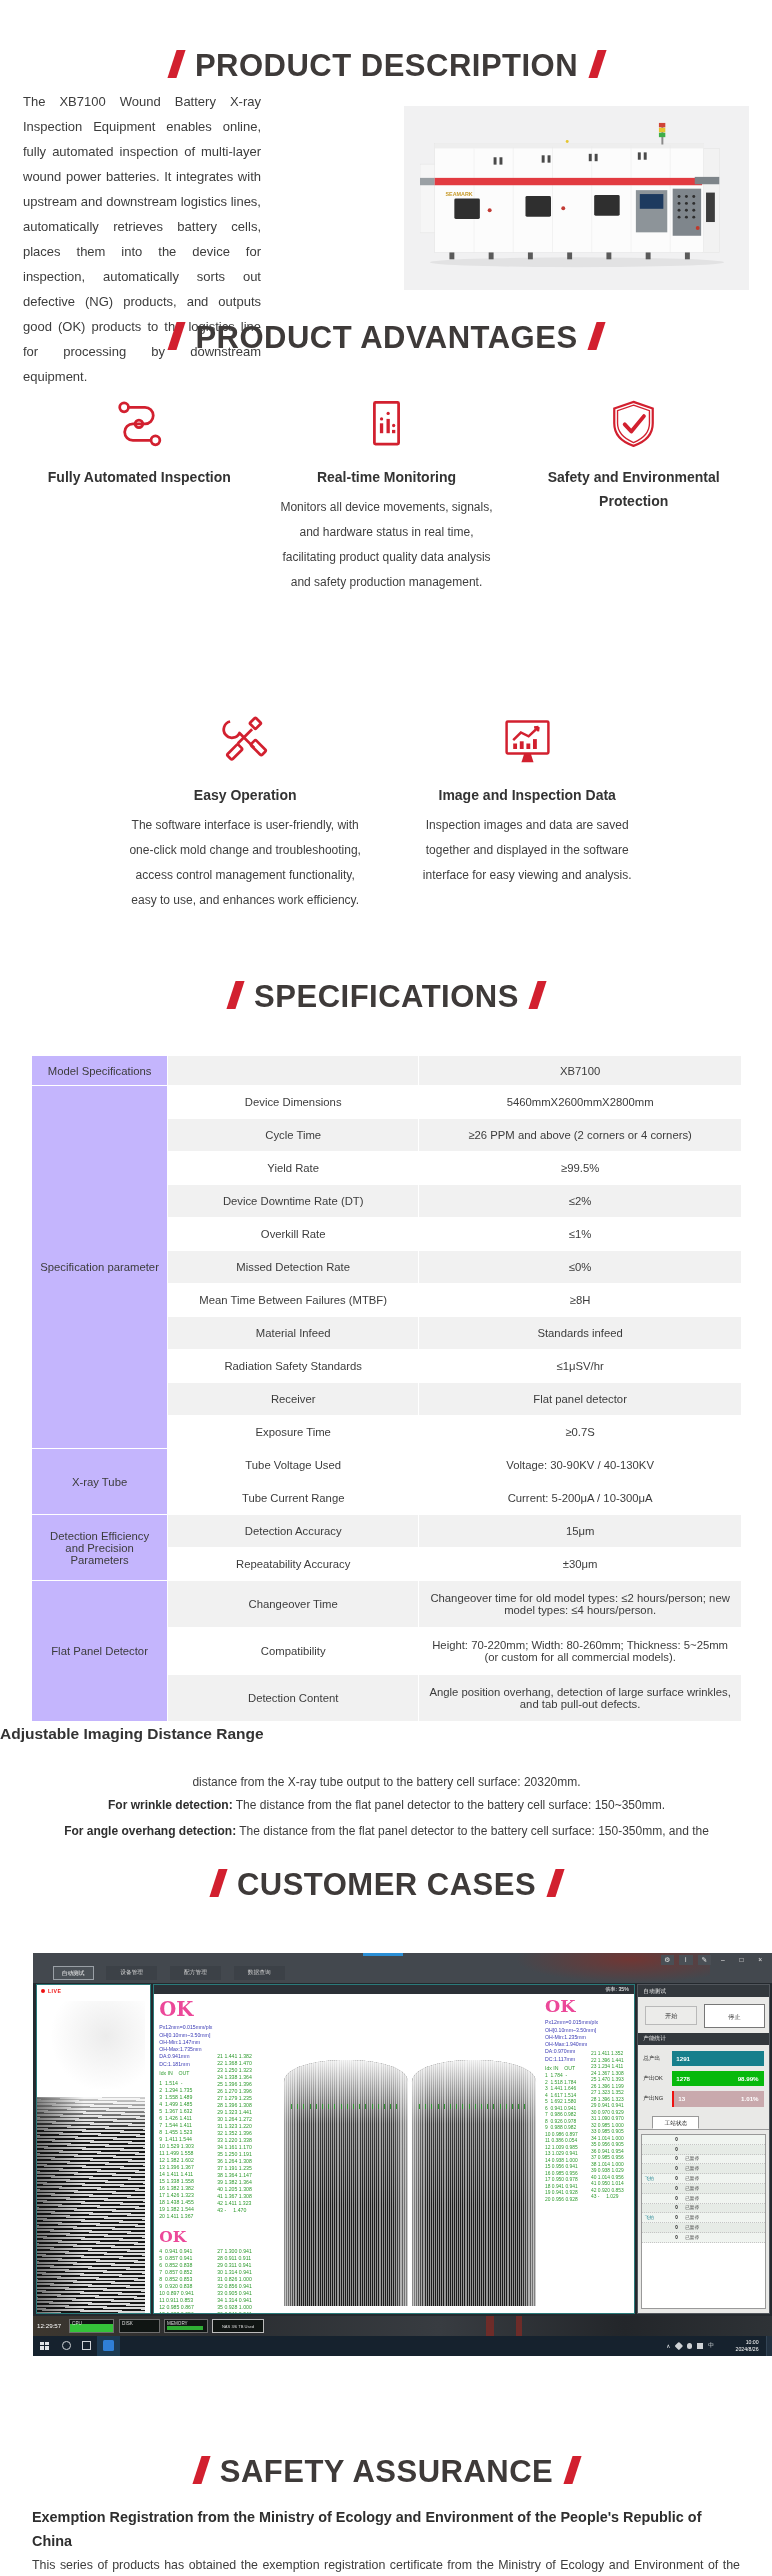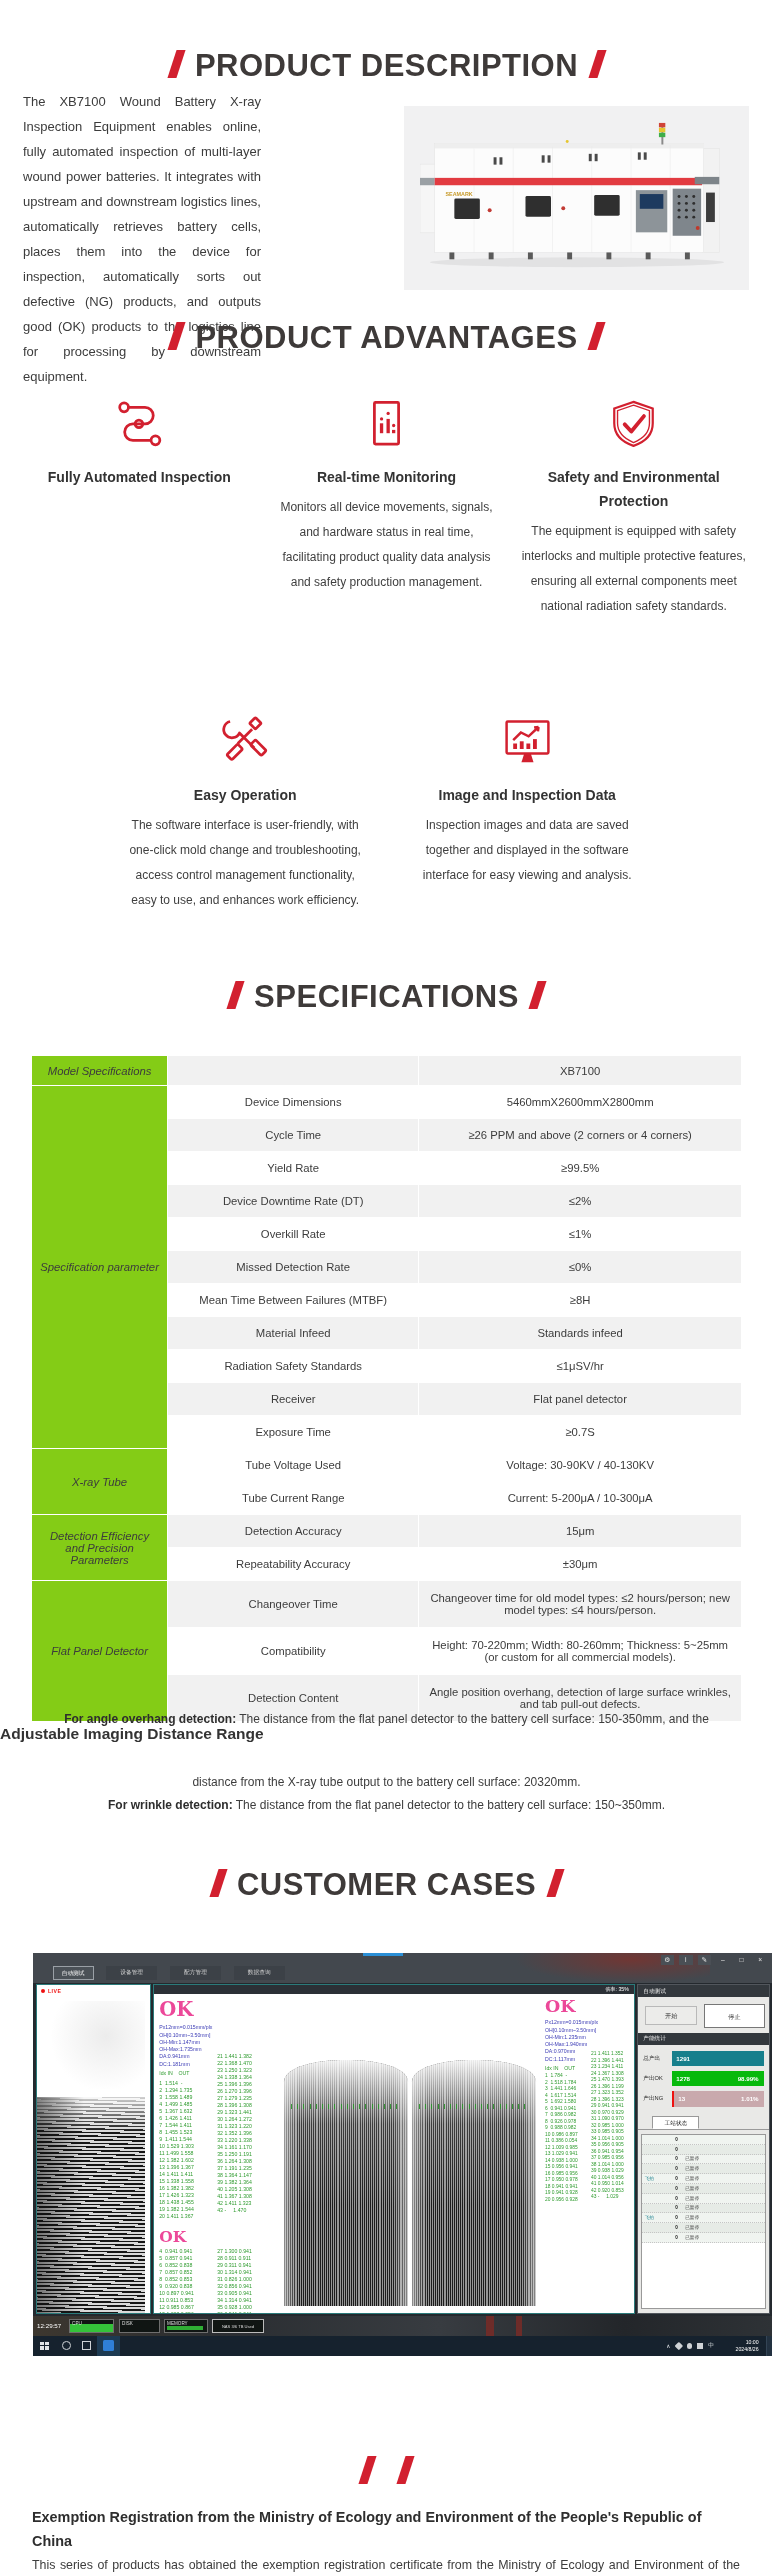--- a/index.html
+++ b/index.html
@@ -20,30 +20,30 @@
   #adv-row-2{left:5.2px;top:714px;width:762px;gap:45px;}
   .adv-card{width:237px;text-align:center;}
   .adv-ico{height:58px;display:flex;align-items:center;justify-content:center;}
   .adv-ico svg{height:55px;width:55px;}
   .adv-title{margin-top:11.3px;font-size:14px;font-weight:bold;color:#333;line-height:24px;}
   .adv-text{margin-top:6.2px;font-size:12px;line-height:25px;color:#3f3f3f;}
 
   
   #spec-table{position:absolute;left:31px;top:1055px;width:711px;border-collapse:separate;border-spacing:1.5px;font-size:11.3px;color:#3c3c3c;table-layout:fixed;}
   #spec-table td{text-align:center;vertical-align:middle;padding:1px 7.2px;overflow:hidden;}
-  .cell-pink{background:#84cc16;font-style:italic;}
+  .cell-pink{background:#c4b5fd;}
   .cell-gray{background:#f1f1f1;}
   .cell-white{background:#fff;}
   tr.hd{height:29px;}
   tr.std{height:32px;}
   tr.tall{height:46px;}
 
   #note-title{position:absolute;left:0;top:1725px;width:100%;text-align:left;font-size:15.5px;font-weight:bold;color:#333;}
   .note-line{position:absolute;left:0;width:100%;text-align:center;font-size:12px;color:#3d3d3d;}
-  .nl-0{top:1712px}.nl-1{top:1775px}.nl-2{top:1798px}
+  .nl-0{top:1824px}.nl-1{top:1775px}.nl-2{top:1798px}
   .note-line b{color:#2e2e2e;}
 
   
   #shot{position:absolute;left:33px;top:1953px;width:739px;height:403px;background:#43484e;overflow:hidden;}
   #shot:before{content:"";position:absolute;right:62px;top:0;width:196px;height:30px;background:radial-gradient(ellipse at 60% 20%,rgba(150,40,30,.55),transparent 70%);}
   .accentbar{position:absolute;left:330px;top:0;width:40px;height:3.1px;background:#2b8fd6;}
   .shot-wicons{position:absolute;right:5.2px;top:2.1px;color:#e8e8e8;font-size:6.7px;display:flex;gap:5.2px;align-items:center;z-index:3;}
   .shot-wicons .wi{width:13.4px;height:10.3px;line-height:10.3px;text-align:center;background:#4a4f55;}
   .shot-wicons .wi.plain{background:none;}
   .shot-tabs{position:absolute;left:19.6px;top:13.4px;display:flex;gap:12.4px;z-index:3;}
@@ -254,21 +254,20 @@
       </div>
       <div class="adv-card">
         <div class="adv-ico">
           <svg viewBox="0 0 100 100" fill="none" stroke="#d2202f">
             <path stroke-width="4" d="M50 7 L85 19 V46 c0 23 -17 35 -35 41 C32 81 15 69 15 46 V19 Z"></path>
             <path stroke-width="2.5" d="M50 13 L79 23 V46 c0 19 -14 29 -29 35 C36 75 21 65 21 46 V23 Z"></path>
             <path stroke-width="7" stroke-linecap="round" stroke-linejoin="round" d="M34 48 L46 61 L69 33"></path>
           </svg>
         </div>
         <div class="adv-title">Safety and Environmental Protection</div>
-        <div class="adv-text">The equipment is equipped with safety interlocks and multiple protective features, ensuring all external components meet national radiation safety standards.</div>
       </div>
     </div>
   <div class="adv-row" id="adv-row-2">
       <div class="adv-card">
         <div class="adv-ico">
           <svg viewBox="0 0 100 100" fill="none" stroke="#d2202f" stroke-width="5" stroke-linejoin="round">
             <path d="M22 10 a15 15 0 1 0 17 21 L66 58"></path>
             <rect x="59" y="51" width="28" height="13" rx="3" transform="rotate(45 73 58)"></rect>
             <rect x="60" y="6" width="15" height="15" rx="2" transform="rotate(45 68 14)"></rect>
             <path d="M62 24 L36 50"></path>
@@ -710,19 +709,19 @@
       </div>
       <div id="tb-clock">
         <div>10:00</div>
         <div>2024/8/26</div>
       </div>
       <div id="tb-edge"></div>
     </div>
   </div>
 
   <div class="sec-title t-sa">
-    <span class="slash"></span><span class="slash"></span>
+    <span class="slash"></span><span>SAFETY ASSURANCE</span><span class="slash"></span>
   </div>
   <div class="sa-h" id="sa-h0">Exemption Registration from the Ministry of Ecology and Environment of the People's Republic of China</div>
   <div class="sa-p" id="sa-p0">This series of products has obtained the exemption registration certificate from the Ministry of Ecology and Environment of the People's Republic of China for radioactive isotopes and radiation devices. Using the radiation device of this product model from our company is exempt from obtaining a radiation safety license.</div>
 
 </div>
 
 
 </body></html>

